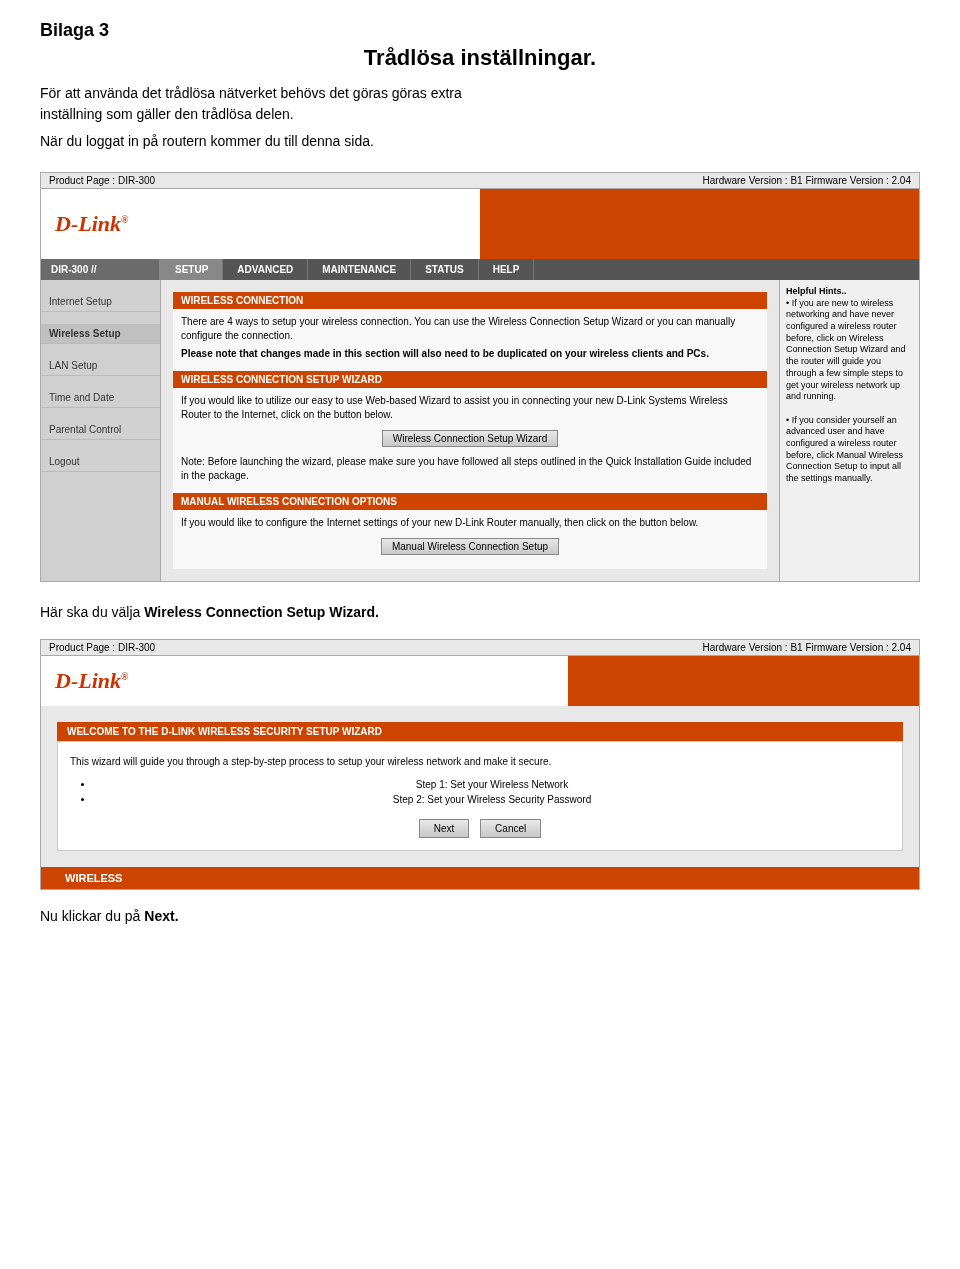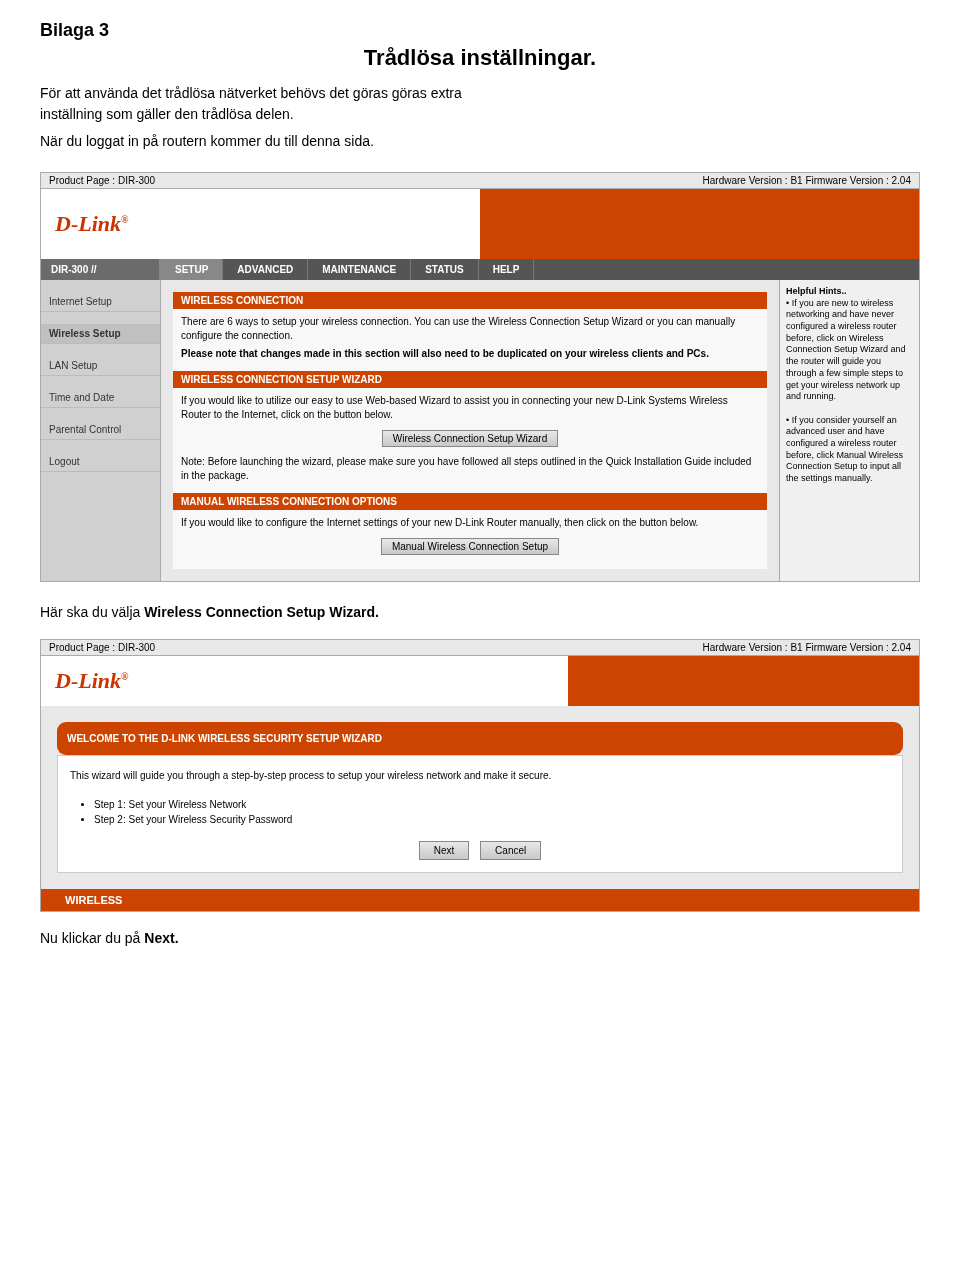--- a/index.html
+++ b/index.html
@@ -226,38 +226,38 @@
     .wizard-body {
       background: #e8e8e8;
       padding: 16px;
     }
 
     .wizard-title-bar {
       background: #cc4400;
       color: #fff;
       font-size: 10px;
       font-weight: bold;
-      padding: 11px 10px;
+      padding: 4px 10px;
       text-transform: uppercase;
       margin-bottom: 0;
-      border-radius: 9px;
     }
 
     .wizard-content {
       background: #fff;
       border: 1px solid #ccc;
       padding: 12px;
       font-size: 10px;
       line-height: 1.5;
     }
 
     .wizard-content ul {
       list-style: disc;
       padding-left: 24px;
-      margin: 14px 0;
+      margin: 8px 0;
+      text-align: center;
     }
 
     .wizard-buttons {
       text-align: center;
       margin-top: 12px;
     }
 
     .wizard-btn {
       background: linear-gradient(to bottom, #e8e8e8, #c8c8c8);
       border: 1px solid #888;
@@ -334,21 +334,21 @@
       <div class="router-sidebar-item active">Wireless Setup</div>
       <div class="router-sidebar-item">LAN Setup</div>
       <div class="router-sidebar-item">Time and Date</div>
       <div class="router-sidebar-item">Parental Control</div>
       <div class="router-sidebar-item">Logout</div>
     </div>
 
     <div class="router-main">
       <div class="router-section-title">WIRELESS CONNECTION</div>
       <div class="router-content">
-        <p>There are 6 ways to setup your wireless connection. You can use the Wireless Connection Setup Wizard or you can manually configure the connection.</p>
+        <p>There are 4 ways to setup your wireless connection. You can use the Wireless Connection Setup Wizard or you can manually configure the connection.</p>
         <p class="bold-warning">Please note that changes made in this section will also need to be duplicated on your wireless clients and PCs.</p>
       </div>
       <div class="router-section-title">WIRELESS CONNECTION SETUP WIZARD</div>
       <div class="router-content">
         <p>If you would like to utilize our easy to use Web-based Wizard to assist you in connecting your new D-Link Systems Wireless Router to the Internet, click on the button below.</p>
         <div class="router-button-center">
           <button class="router-button">Wireless Connection Setup Wizard</button>
         </div>
         <p>Note: Before launching the wizard, please make sure you have followed all steps outlined in the Quick Installation Guide included in the package.</p>
       </div>

